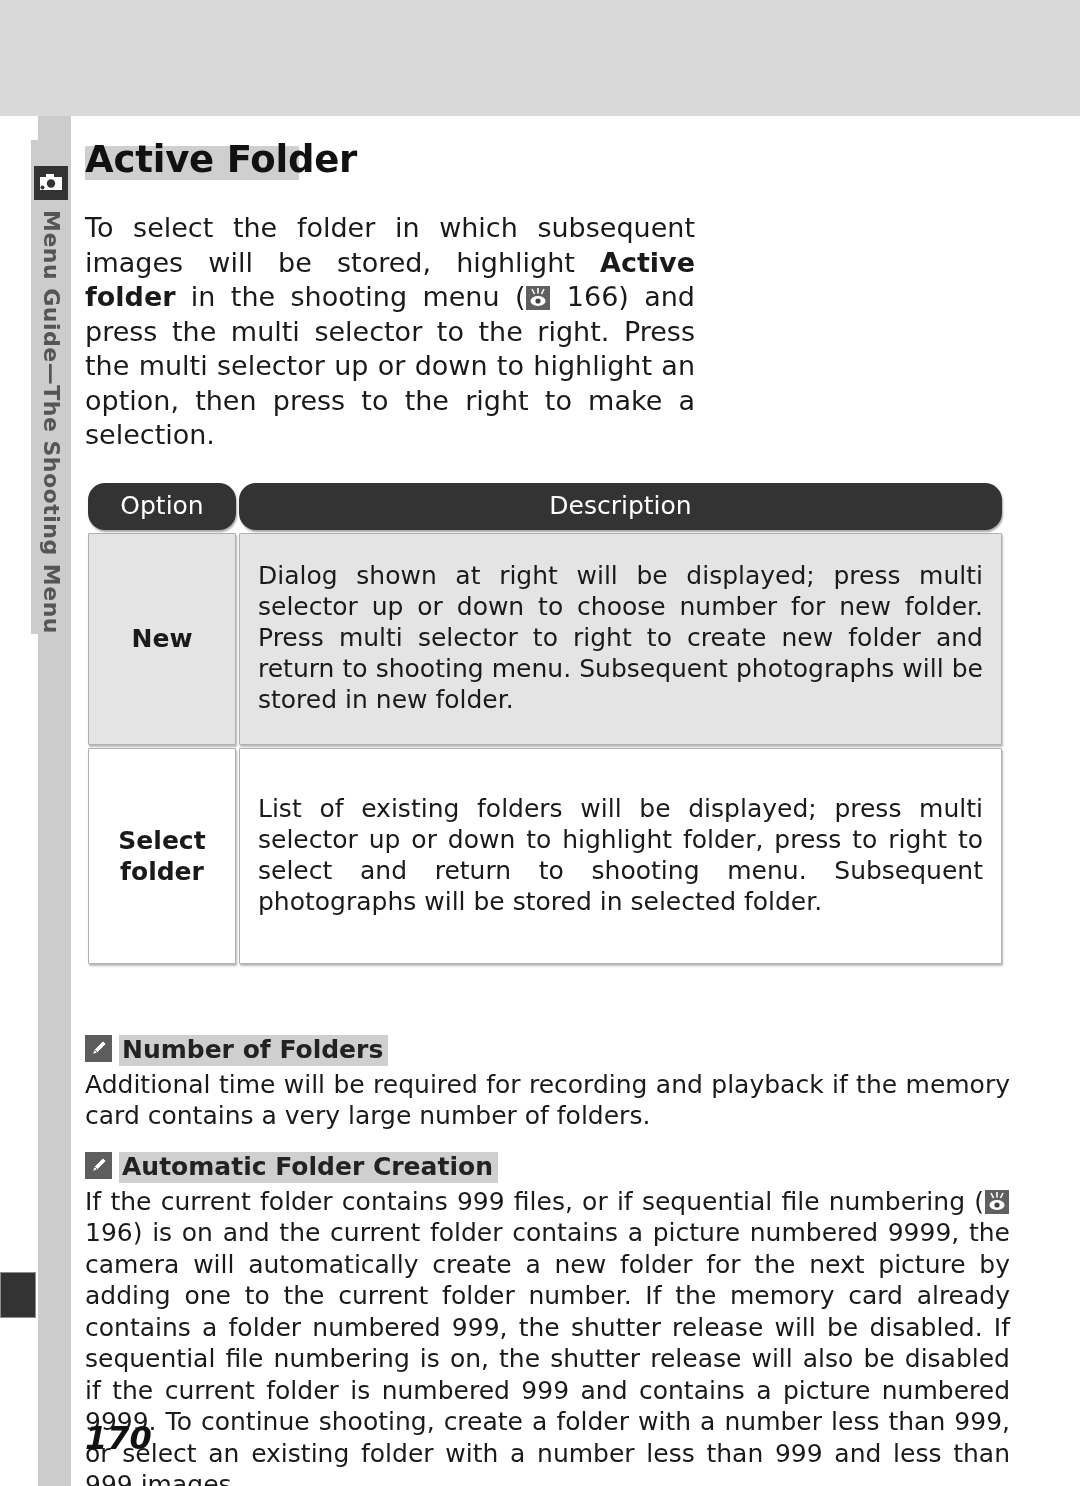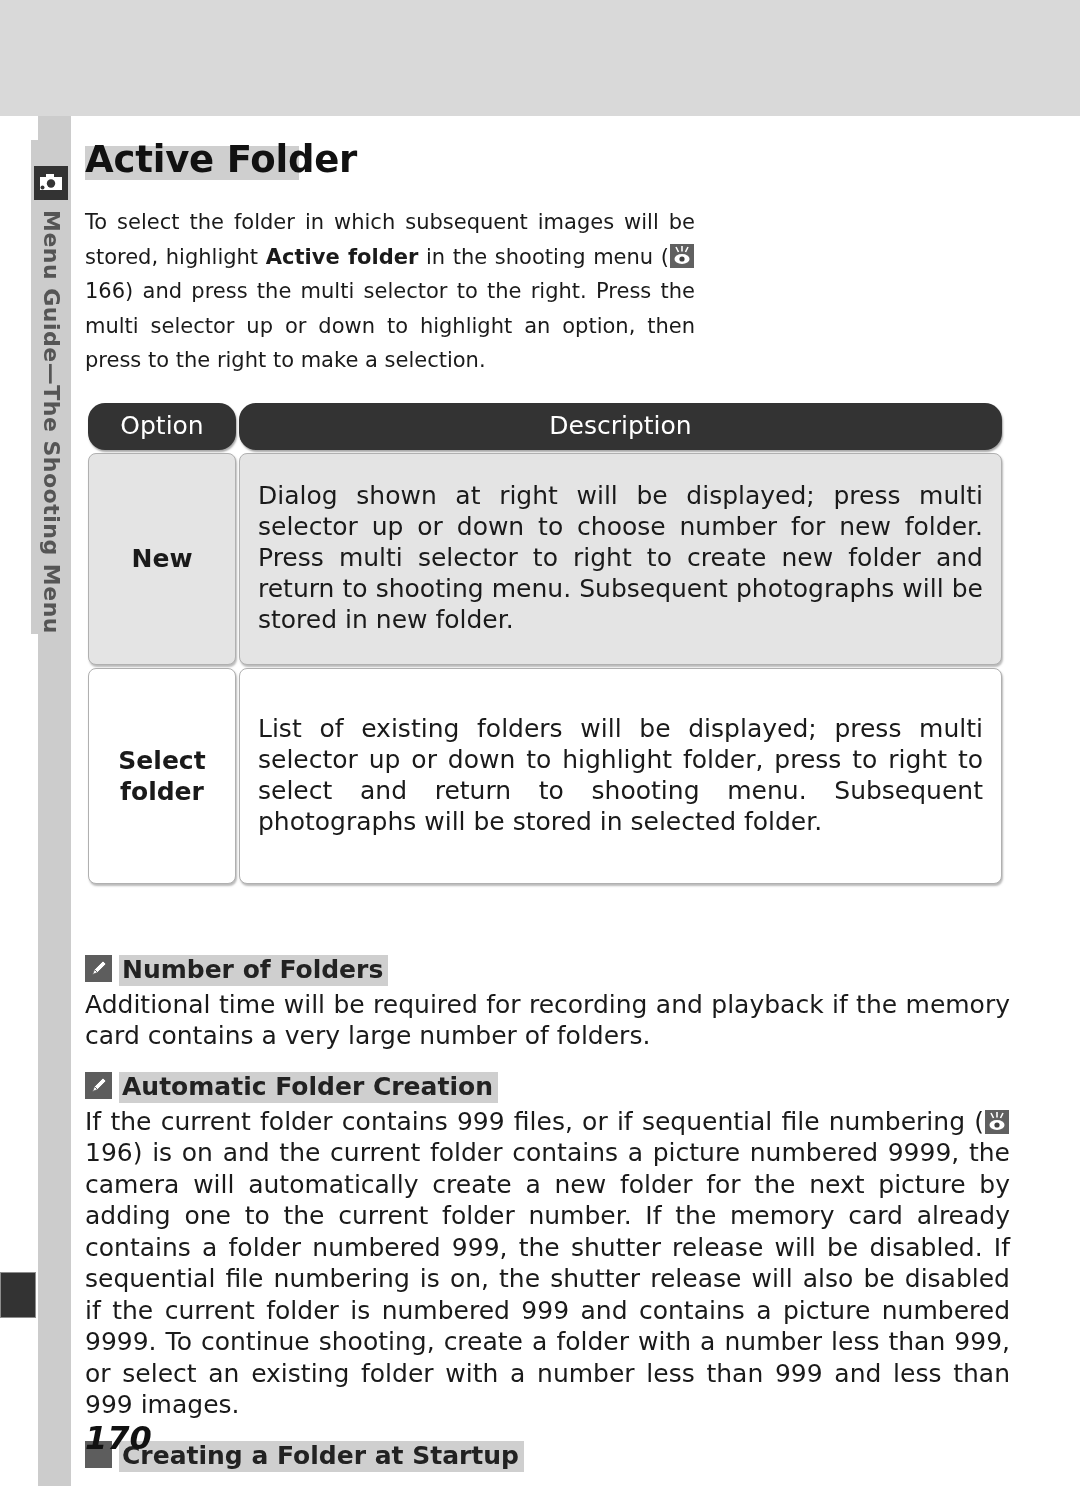--- a/index.html
+++ b/index.html
@@ -99,21 +99,21 @@
     font-size: 37px;
     font-weight: bold;
     line-height: 44px;
     color: #111111;
     letter-spacing: -0.2px;
   }
 
   
   .intro {
     width: 610px;
-    font-size: 21px;
+    font-size: 27px;
     line-height: 34.5px;
     text-align: justify;
     text-align-last: left;
     color: #1a1a1a;
   }
   .intro b { font-weight: bold; }
 
   
   .ref-icon {
     display: inline-block;
@@ -138,21 +138,21 @@
     color: #ffffff;
     font-weight: normal;
     font-size: 25px;
     padding: 8px 0 10px 0;
     border-radius: 17px;
     box-shadow: 1px 2px 2px rgba(120,120,120,0.65);
   }
   .tbl th.c-opt { width: 138px; }
   .tbl td {
     border: 1px solid #b0b0b0;
-    border-radius: 8px;
+    border-radius: 1px;
     box-shadow: 1px 2px 2px rgba(130,130,130,0.55);
     vertical-align: middle;
   }
   .tbl tr.row-new td { background: #e4e4e4; }
   .tbl tr.row-sel td { background: #ffffff; }
   td.opt-cell {
     width: 138px;
     text-align: center;
     font-weight: bold;
     font-size: 25px;

